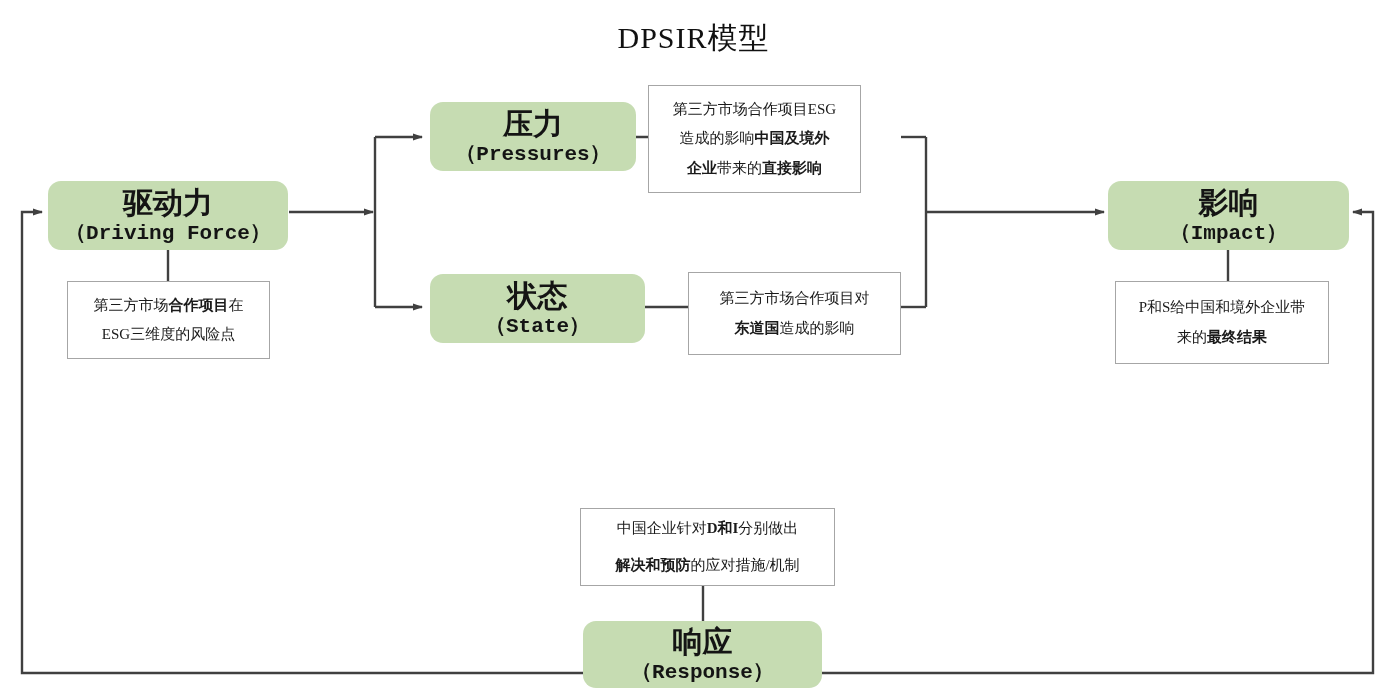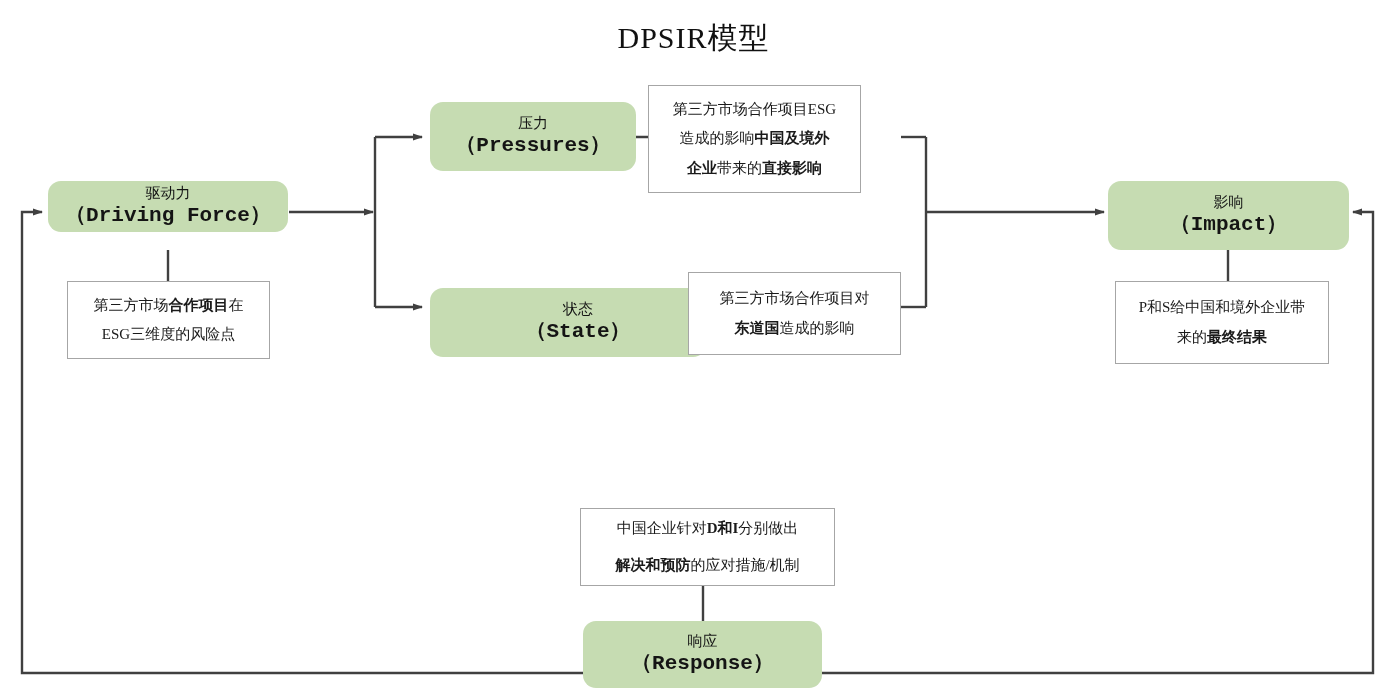--- a/index.html
+++ b/index.html
@@ -47,22 +47,22 @@
     border-radius: 13px;
     display: flex;
     flex-direction: column;
     align-items: center;
     justify-content: center;
     font-family: "Liberation Serif", "DejaVu Serif", serif;
     color: #141414;
     z-index: 3;
   }
   .node .cn {
-    font-size: 15px;
-    font-weight: 400;
+    font-size: 30px;
+    font-weight: 700;
     line-height: 1.18;
     white-space: nowrap;
   }
   .node .en {
     font-size: 21px;
     font-weight: 700;
     line-height: 1.2;
     white-space: nowrap;
     font-family: "Liberation Mono", "DejaVu Sans Mono", monospace;
   }
@@ -126,31 +126,31 @@
 
     <path d="M1228,250 L1228,281" stroke="#404040" stroke-width="2.4" fill="none"></path>
 
     <path d="M703,586 L703,621" stroke="#404040" stroke-width="2.4" fill="none"></path>
 
     <path d="M583,673 L22,673 L22,212 L42,212" stroke="#404040" stroke-width="2.4" fill="none" marker-end="url(#ah)"></path>
 
     <path d="M822,673 L1373,673 L1373,212 L1353,212" stroke="#404040" stroke-width="2.4" fill="none" marker-end="url(#ah)"></path>
   </svg>
 
-  <div class="node" style="left:48px; top:181px; width:240px; height:51px;">
+  <div class="node" style="left:48px; top:181px; width:240px; height:69px;">
     <span class="cn">驱动力</span>
     <span class="en">（Driving Force）</span>
   </div>
 
   <div class="node" style="left:430px; top:102px; width:206px; height:69px;">
     <span class="cn">压力</span>
     <span class="en">（Pressures）</span>
   </div>
 
-  <div class="node" style="left:430px; top:288px; width:256px; height:69px;padding-left:20px;">
+  <div class="node" style="left:430px; top:274px; width:215px; height:69px;">
     <span class="cn">状态</span>
     <span class="en">（State）</span>
   </div>
 
   <div class="node" style="left:1108px; top:181px; width:241px; height:69px;">
     <span class="cn">影响</span>
     <span class="en">（Impact）</span>
   </div>
 
   <div class="node" style="left:583px; top:621px; width:239px; height:67px;">

